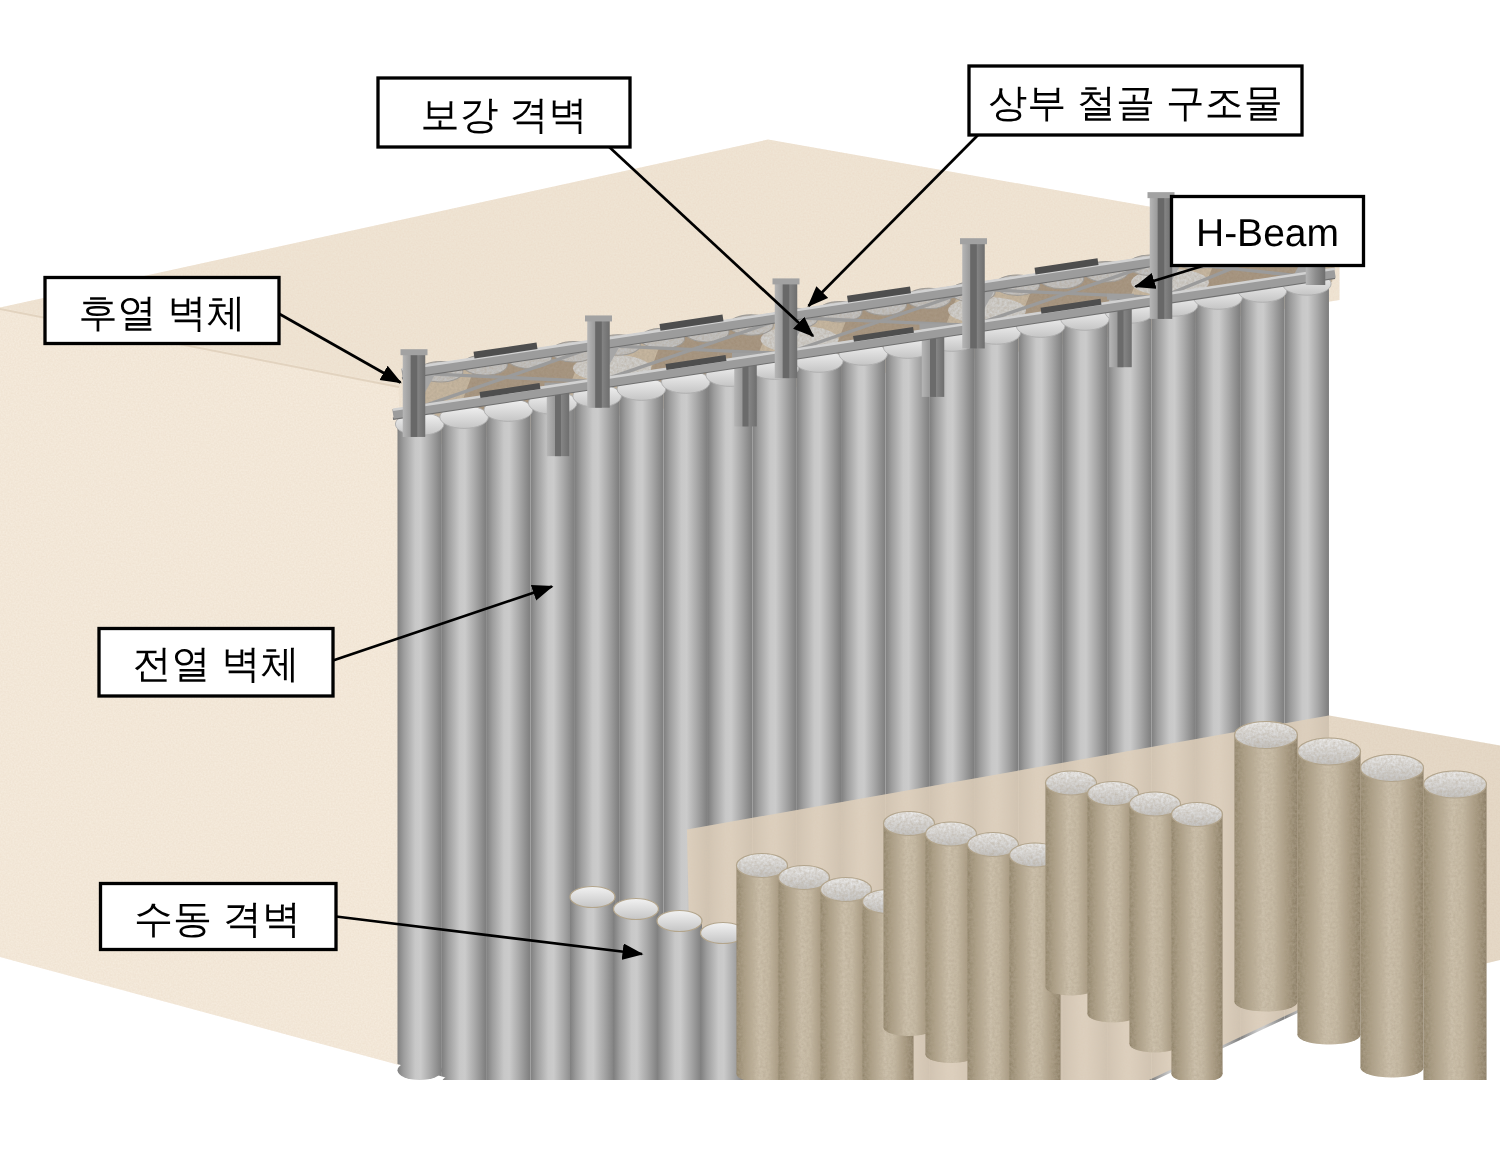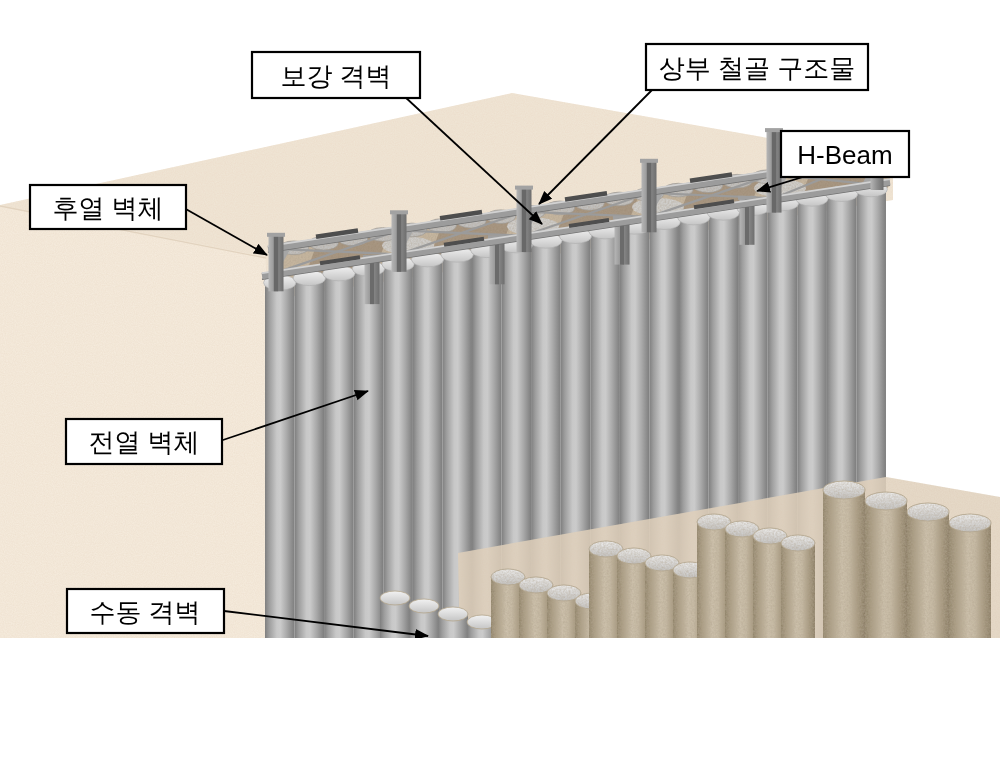--- a/index.html
+++ b/index.html
@@ -1,16 +1,16 @@
 <!DOCTYPE html>
 <html><head>
 <meta charset="utf-8">
 <style>
   html,body{margin:0;padding:0;background:#ffffff;}
-  .stage{position:relative;width:1000px;height:638px;background:#3b82f6;overflow:hidden;
+  .stage{position:relative;width:1000px;height:720px;background:#3b82f6;overflow:hidden;
          font-family:"Liberation Sans",sans-serif;}
   svg{display:block;}
   .lbl-box{fill:#ffffff;stroke:#000000;stroke-width:2.2;}
   .lbl-text{font-family:"Liberation Sans","DejaVu Sans",sans-serif;font-size:26px;fill:#000000;}
   .arrow{stroke:#000000;stroke-width:1.8;fill:none;}
 </style>
 </head>
 <body>
 
 <div class="stage">

